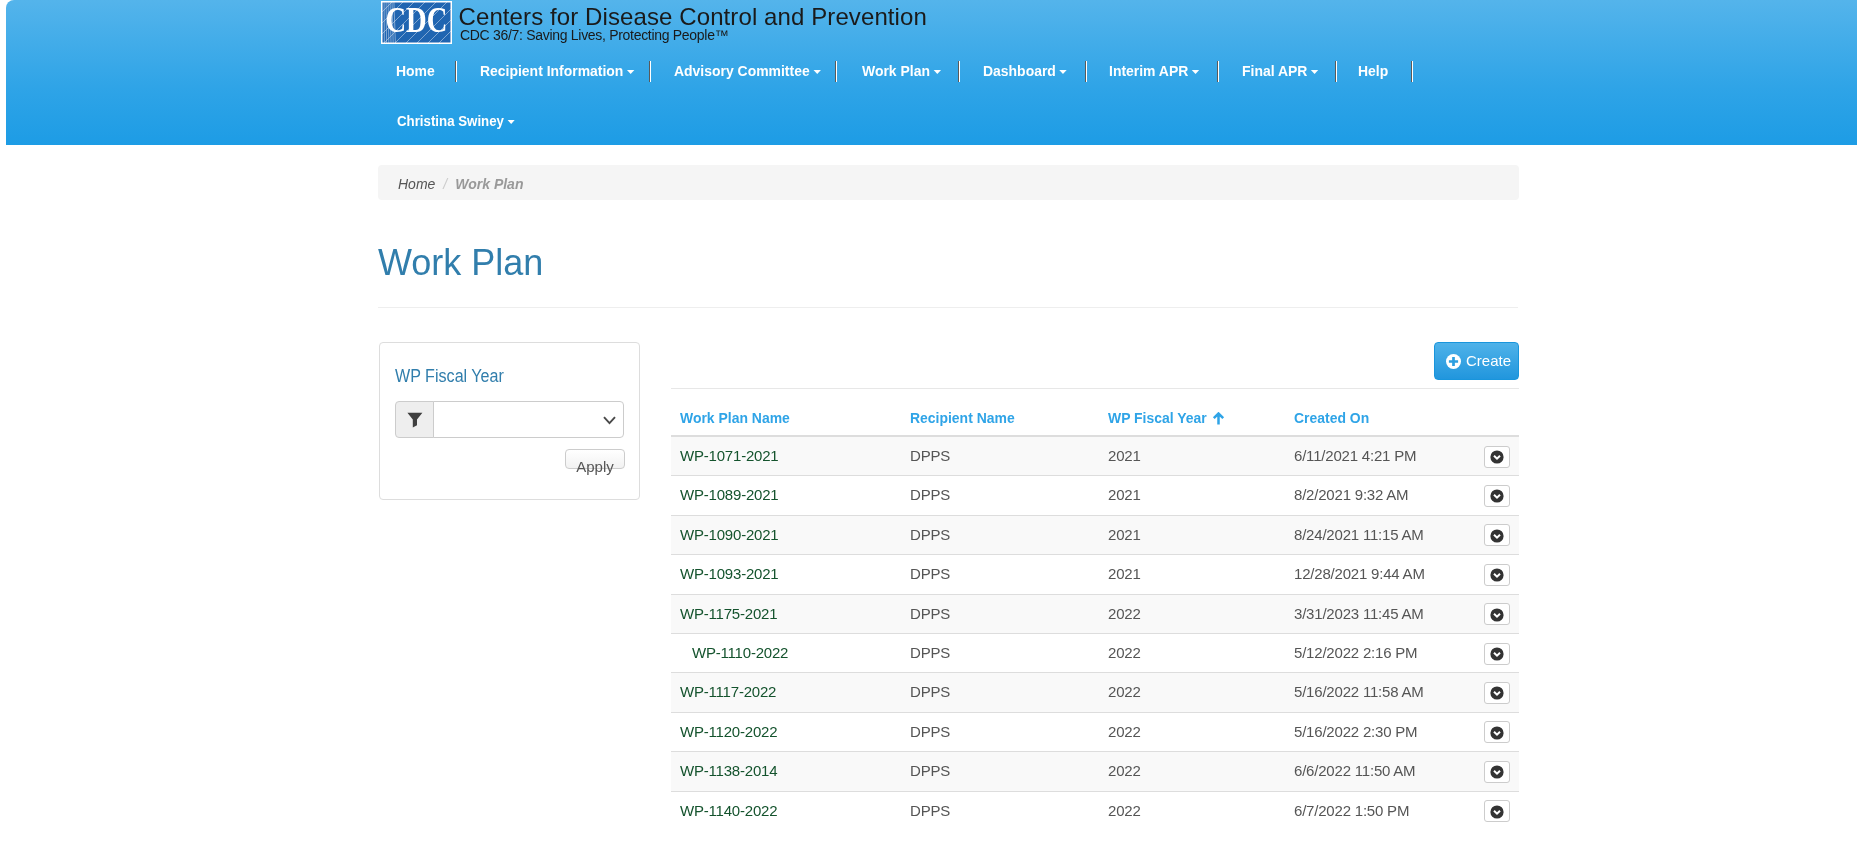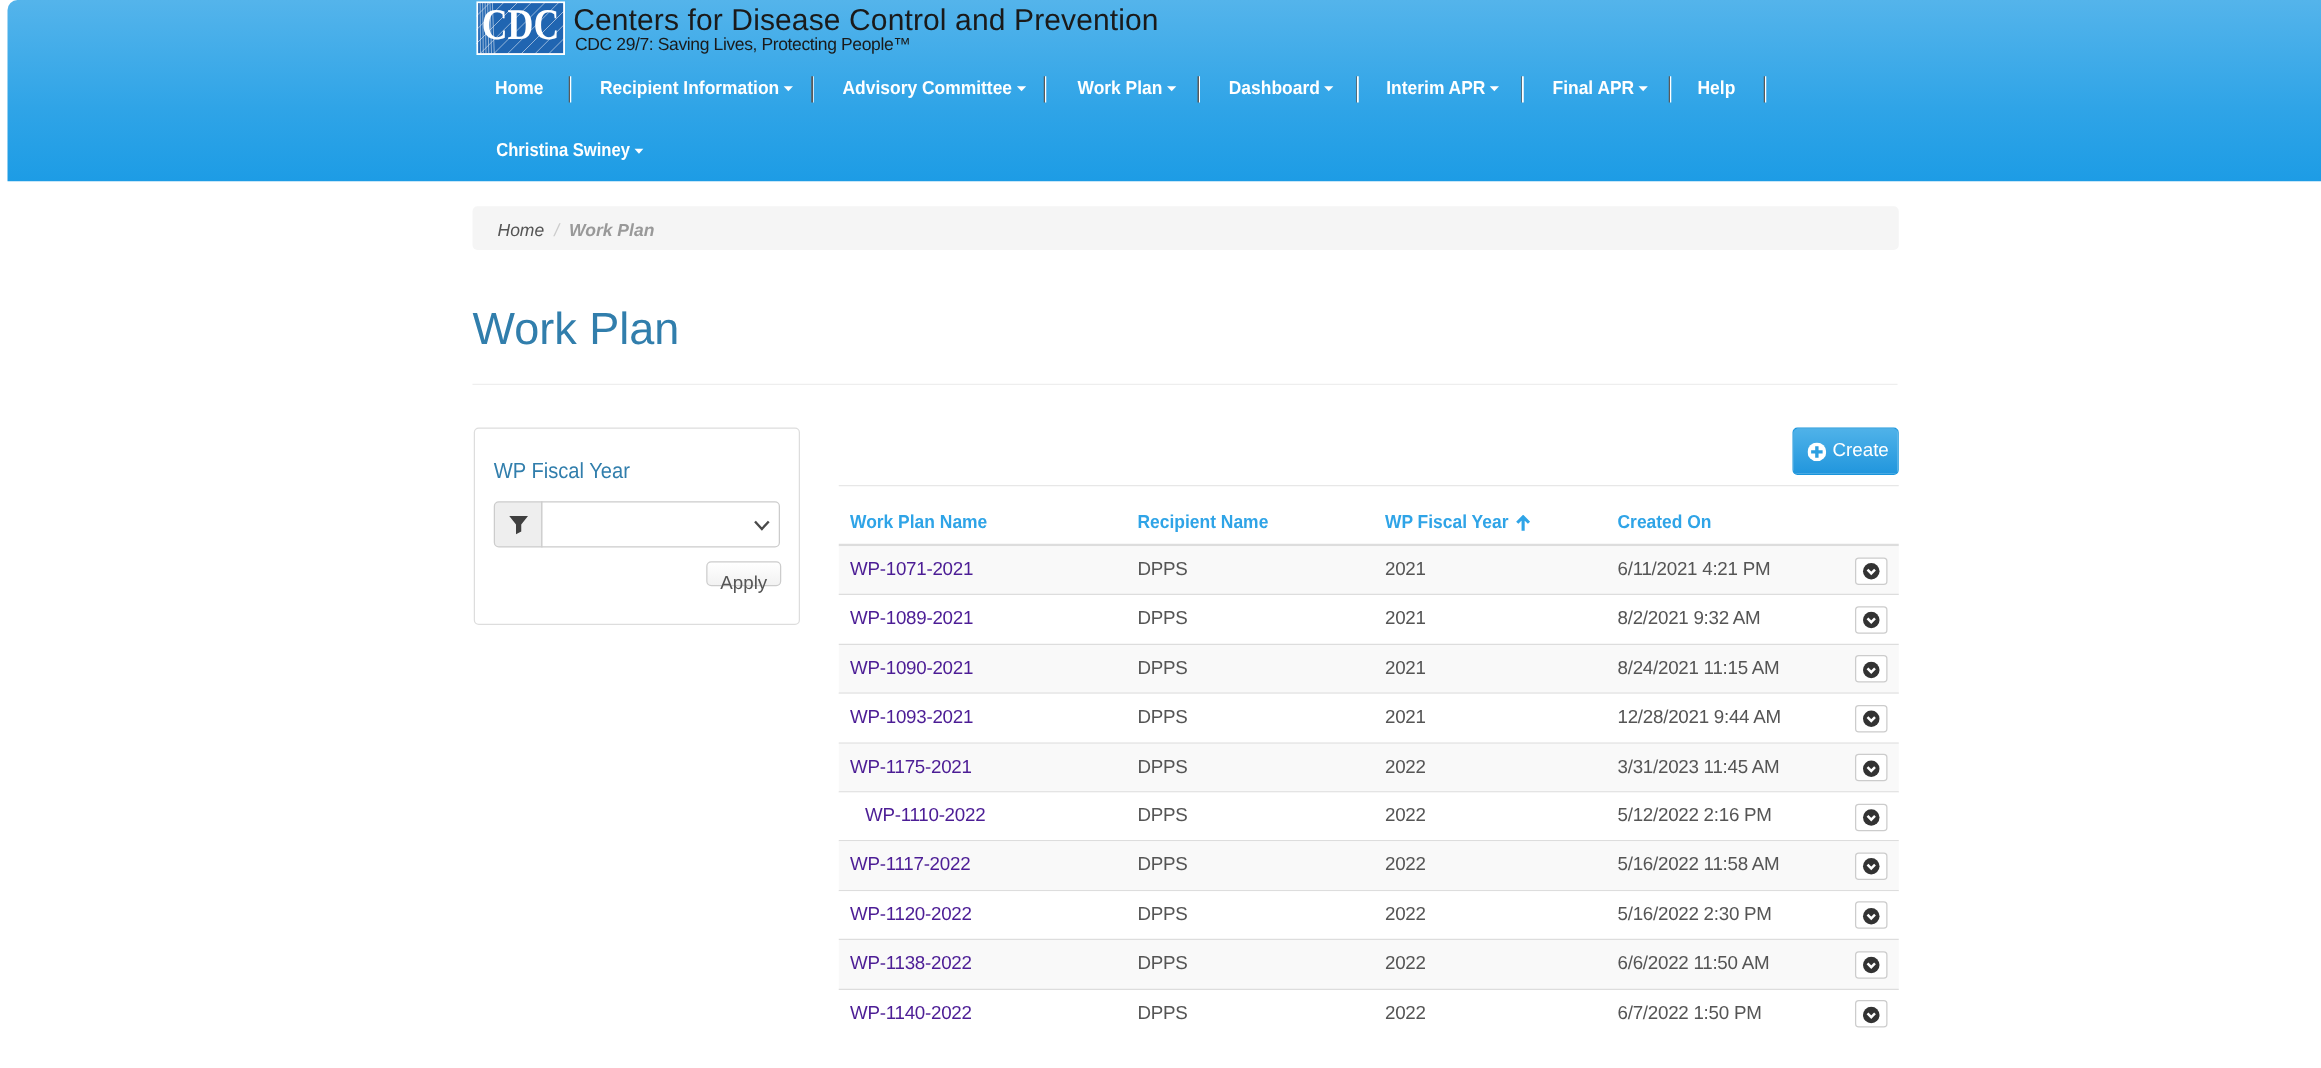--- a/index.html
+++ b/index.html
@@ -32,21 +32,21 @@
             font-size:15px;color:#555;text-align:center;line-height:33px;}
   
   #createbtn{left:1434px;top:342px;width:85px;height:38px;border:1px solid #1995dc;border-radius:4px;
              background:linear-gradient(#4fb2e9,#2196dd);box-sizing:border-box;color:#fff;font-size:15px;}
   
   .th{position:absolute;top:408px;font-size:15px;font-weight:bold;color:#2fa4e7;line-height:20px;white-space:nowrap;transform:scaleX(0.93);transform-origin:0 0;}
   #thline{left:671px;top:388px;width:848px;height:1px;background:#e7e7e7;}
   #thborder{left:671px;top:434.5px;width:848px;height:2px;background:#ddd;}
   .row{position:absolute;left:671px;width:848px;height:39.4px;}
   .row .c{position:absolute;top:0;font-size:15px;color:#555;line-height:38px;white-space:nowrap;letter-spacing:-0.2px;}
-  .row a{color:#4c1d95;text-decoration:none;}
+  .row a{color:#14532d;text-decoration:none;}
   .rowline{position:absolute;left:671px;width:848px;height:1px;background:#ddd;}
   .abtn{position:absolute;left:1484px;width:26px;height:22px;border:1px solid #ccc;border-radius:3px;
         background:#fff;box-sizing:border-box;}
 </style>
 </head>
 <body>
 <div id="hdr" class="abs"></div>
 
 <svg class="abs" style="left:381px;top:1px;" width="71" height="43" viewBox="0 0 71 43">
   <rect x="0" y="0" width="71" height="43" fill="#fff"></rect>
@@ -64,21 +64,21 @@
     <line x1="3" y1="42" x2="44" y2="1"></line>
     <line x1="14" y1="42" x2="55" y2="1"></line>
     <line x1="25" y1="42" x2="66" y2="1"></line>
     <line x1="36" y1="42" x2="77" y2="1"></line>
     <line x1="47" y1="42" x2="88" y2="1"></line>
     <line x1="58" y1="42" x2="99" y2="1"></line>
   </g>
   <text x="35.4" y="30.5" font-family="Liberation Serif, serif" font-weight="bold" font-size="35" fill="#fff" text-anchor="middle" textLength="62" lengthAdjust="spacingAndGlyphs">CDC</text>
 </svg>
 <div class="abs" style="left:458.5px;top:5px;font-size:24px;line-height:24px;color:#1a1a1a;letter-spacing:0.1px;">Centers for Disease Control and Prevention</div>
-<div class="abs" style="left:460px;top:26.5px;font-size:14px;line-height:17px;color:#1a1a1a;letter-spacing:-0.3px;">CDC 29/7: Saving Lives, Protecting People™</div>
+<div class="abs" style="left:460px;top:26.5px;font-size:14px;line-height:17px;color:#1a1a1a;letter-spacing:-0.3px;">CDC 36/7: Saving Lives, Protecting People™</div>
 
 <div class="navitem" style="left:395.5px;">Home</div>
 <div class="navitem" style="left:479.5px;">Recipient Information<span class="caret"></span></div>
 <div class="navitem" style="left:673.5px;">Advisory Committee<span class="caret"></span></div>
 <div class="navitem" style="left:862px;">Work Plan<span class="caret"></span></div>
 <div class="navitem" style="left:983px;">Dashboard<span class="caret"></span></div>
 <div class="navitem" style="left:1108.5px;">Interim APR<span class="caret"></span></div>
 <div class="navitem" style="left:1241.5px;">Final APR<span class="caret"></span></div>
 <div class="navitem" style="left:1358px;">Help</div>
 <div class="navsep" style="left:454.5px;"></div>
@@ -227,21 +227,21 @@
   <span class="c" style="left:623px;">5/16/2022 2:30 PM</span>
 </div>
 <div class="abtn" style="top:721.3px;">
   <svg style="position:absolute;left:5px;top:3.5px;" width="14" height="14" viewBox="0 0 14 14">
     <circle cx="7" cy="7" r="6.6" fill="#333"></circle>
     <path d="M4 5.7 L7 8.7 L10 5.7" fill="none" stroke="#fff" stroke-width="2"></path>
   </svg>
 </div>
 <div class="rowline" style="top:751.1999999999999px;"></div>
 <div class="row" style="top:752.2px;background:#f9f9f9;">
-  <span class="c" style="left:9px;"><a>WP-1138-2022</a></span>
+  <span class="c" style="left:9px;"><a>WP-1138-2014</a></span>
   <span class="c" style="left:239px;">DPPS</span>
   <span class="c" style="left:437px;">2022</span>
   <span class="c" style="left:623px;">6/6/2022 11:50 AM</span>
 </div>
 <div class="abtn" style="top:760.7px;">
   <svg style="position:absolute;left:5px;top:3.5px;" width="14" height="14" viewBox="0 0 14 14">
     <circle cx="7" cy="7" r="6.6" fill="#333"></circle>
     <path d="M4 5.7 L7 8.7 L10 5.7" fill="none" stroke="#fff" stroke-width="2"></path>
   </svg>
 </div>

